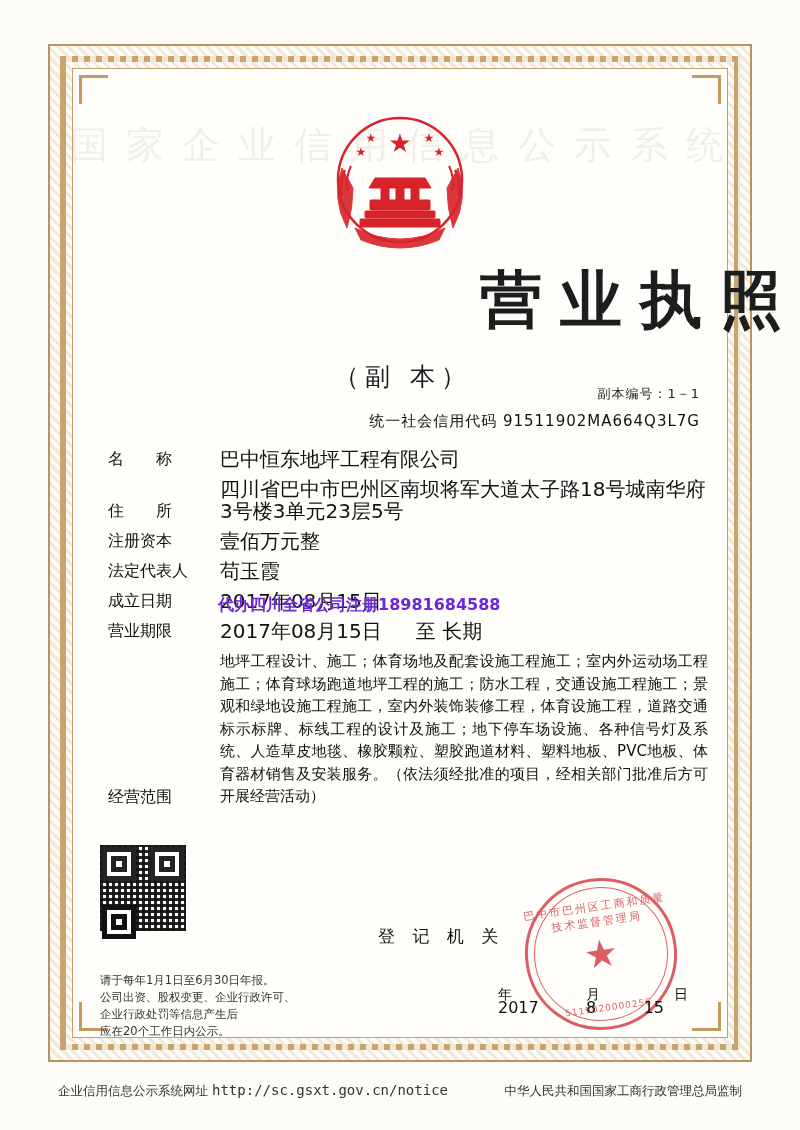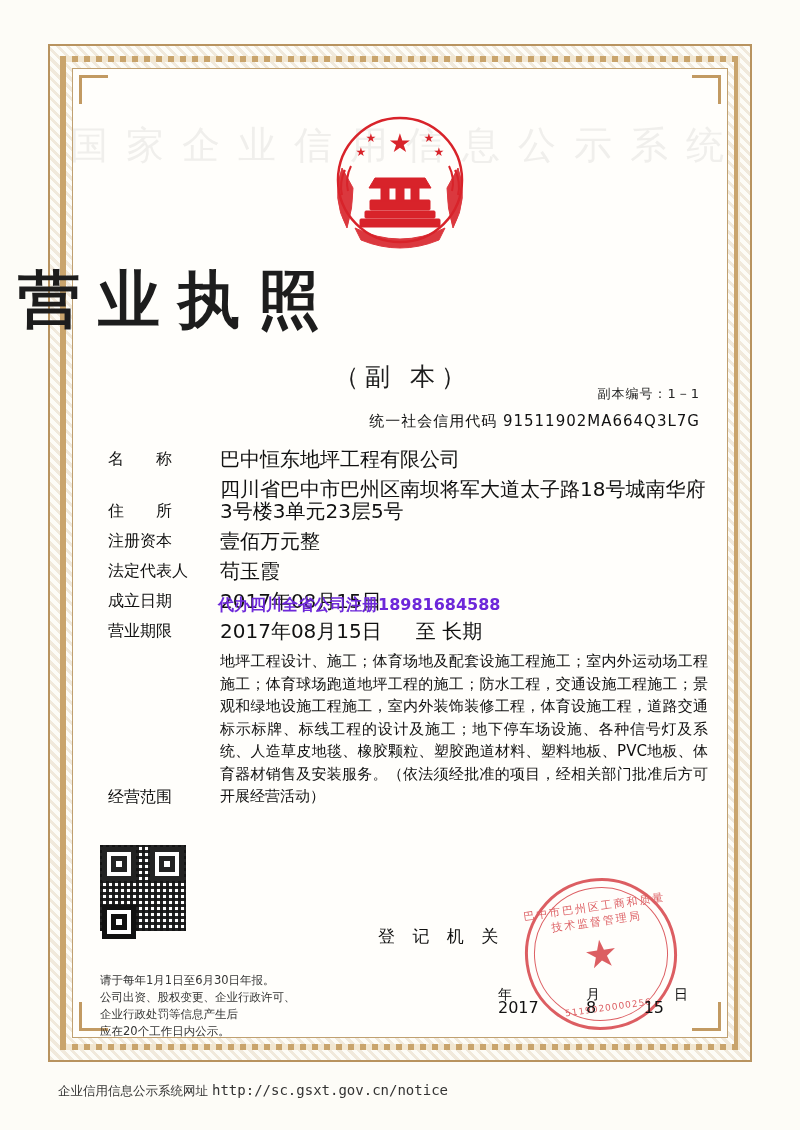--- a/index.html
+++ b/index.html
@@ -87,21 +87,21 @@
     width: 170px;
     height: 150px;
   }
 
   
   .main-title {
     position: absolute;
     top: 258px;
     left: 0;
     width: 100%;
-    text-align: left;
+    text-align: right;
     font-family: "DejaVu Sans", sans-serif;
     font-weight: bold;
     font-size: 62px;
     letter-spacing: 18px;
     text-indent: 18px;
     color: #1d1d1d;
   }
   .sub-title {
     position: absolute;
     top: 360px;
@@ -450,14 +450,15 @@
     <div>请于每年1月1日至6月30日年报。</div>
     <div>公司出资、股权变更、企业行政许可、</div>
     <div>企业行政处罚等信息产生后</div>
     <div>应在20个工作日内公示。</div>
   </div>
 
   <div class="bottom-left">
     <span>企业信用信息公示系统网址</span><span class="url">http://sc.gsxt.gov.cn/notice</span>
   </div>
 
+  <div class="bottom-right">中华人民共和国国家工商行政管理总局监制</div>
 
 </div>
 
 </body></html>

